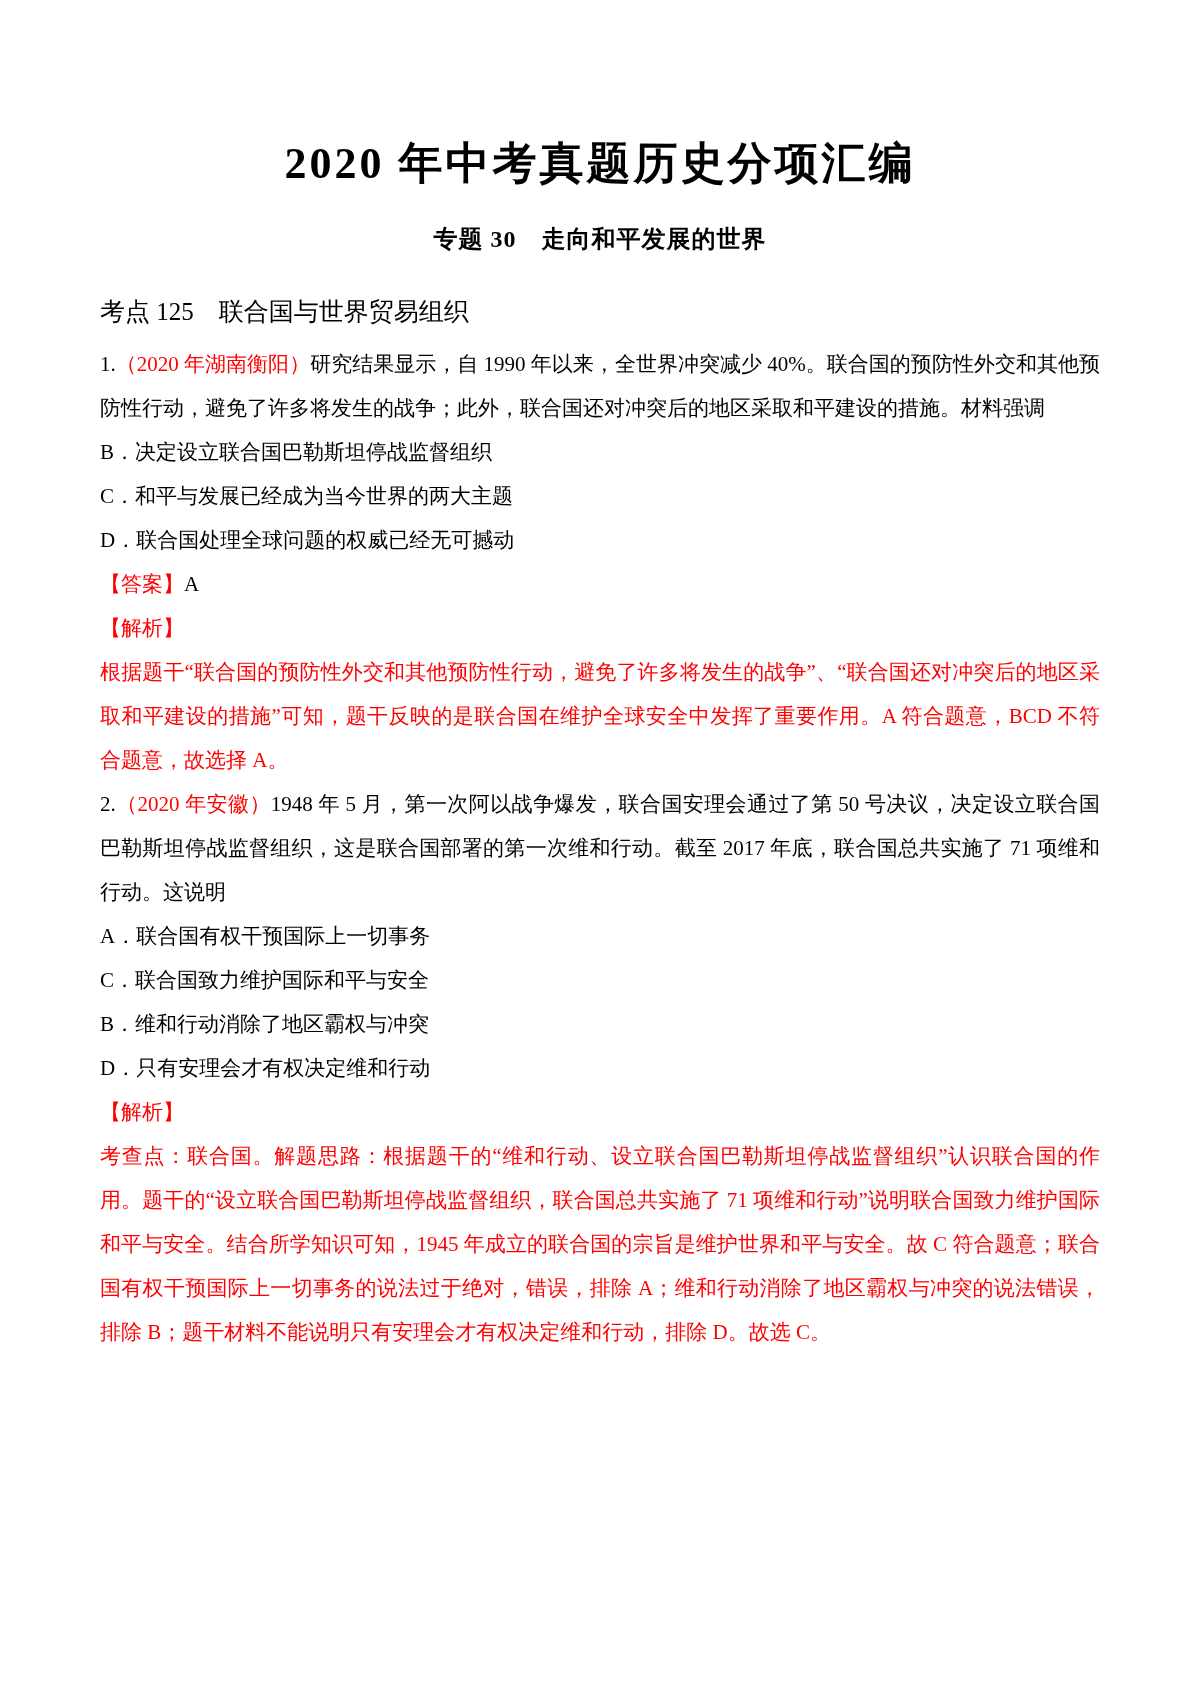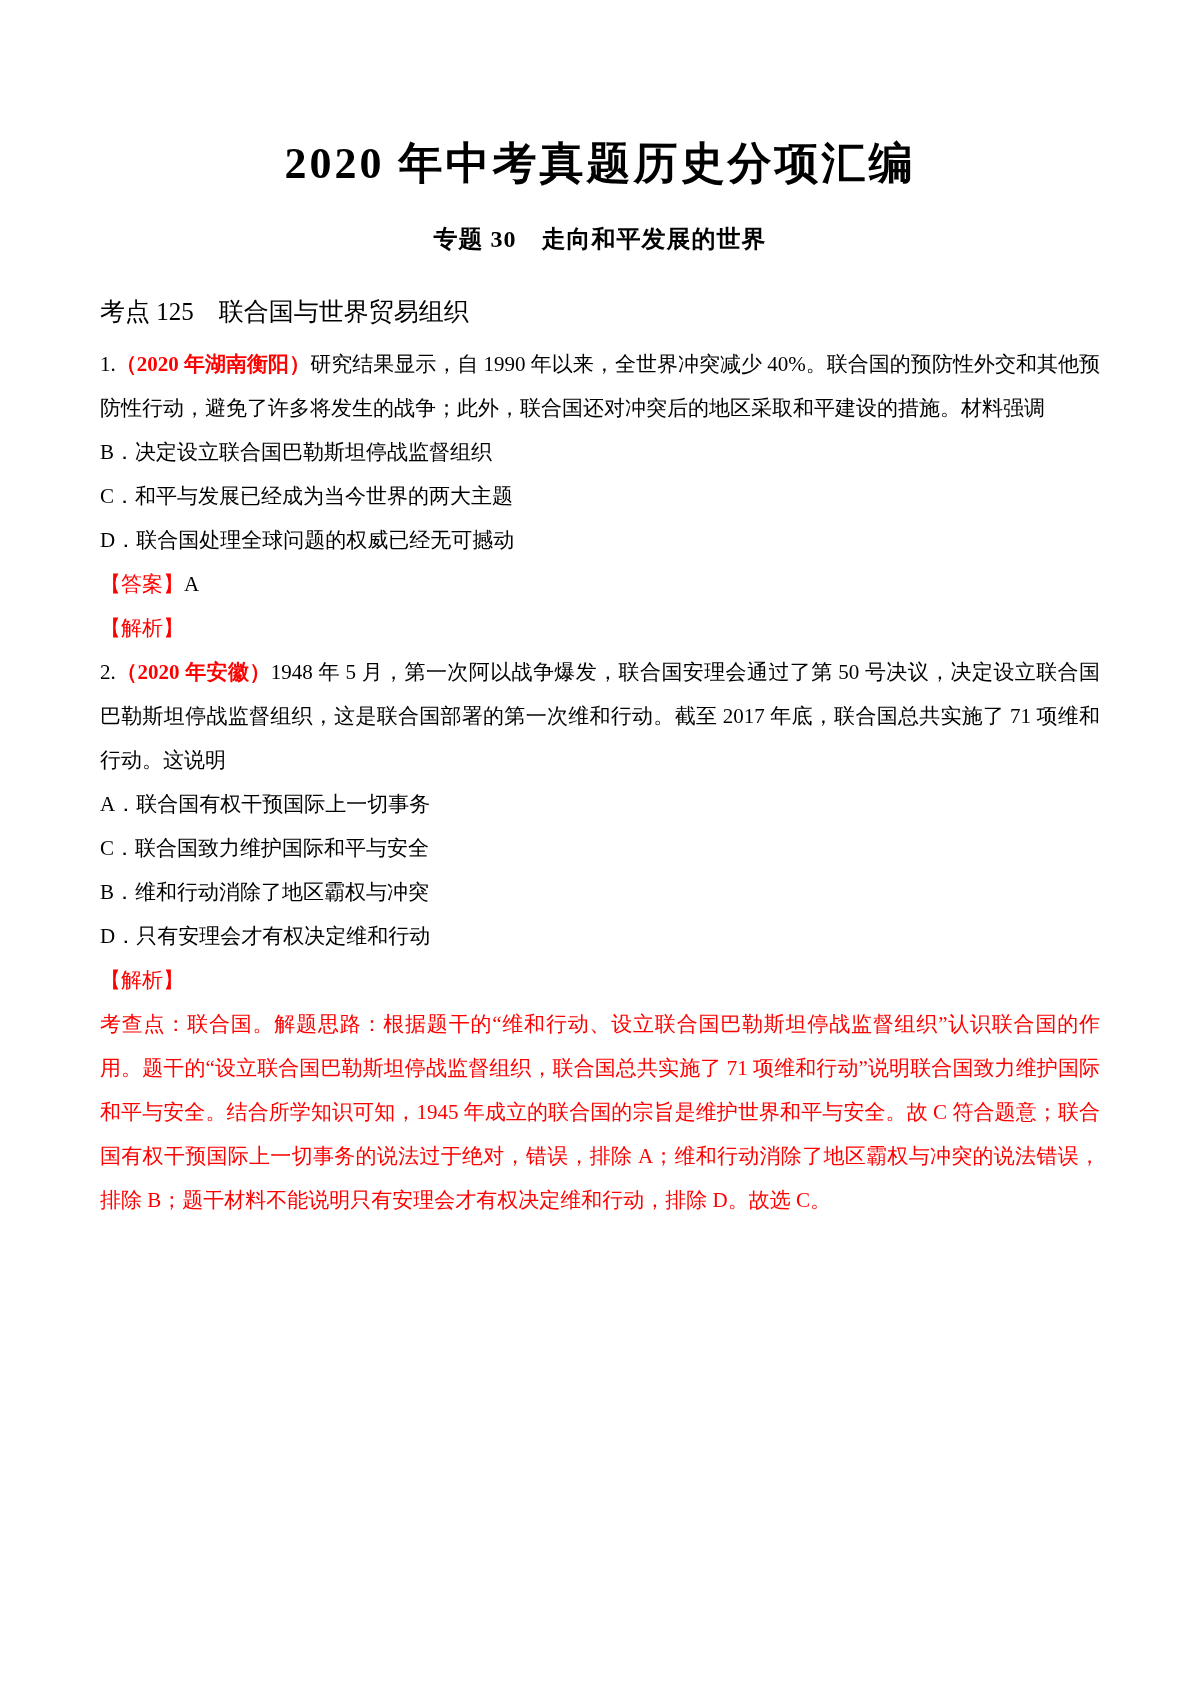--- a/index.html
+++ b/index.html
@@ -39,40 +39,41 @@
     font-size: 21px;
     line-height: 44px;
   }
   .body-text p {
     margin: 0;
     text-align: justify;
     text-justify: inter-ideograph;
   }
 
   .red  { color: #fe0000; }
-  .bold { font-weight: bold; }
+  .bold { font-weight: normal; }
 </style>
 </head>
 <body>
 
 <div class="page">
 
   <h1 class="title">2020 年中考真题历史分项汇编</h1>
   <h2 class="subtitle">专题 30　走向和平发展的世界</h2>
   <h3 class="section-heading">考点 125　联合国与世界贸易组织</h3>
 
   <div class="body-text">
 
     <div>
       <p><span>1.</span><span class="red bold">（2020 年湖南衡阳）</span><span>研究结果显示，自 1990 年以来，全世界冲突减少 40%。联合国的预防性外交和其他预防性行动，避免了许多将发生的战争；此外，联合国还对冲突后的地区采取和平建设的措施。材料强调</span></p>
       <p>B．决定设立联合国巴勒斯坦停战监督组织</p>
       <p>C．和平与发展已经成为当今世界的两大主题</p>
       <p>D．联合国处理全球问题的权威已经无可撼动</p>
       <p><span class="red">【答案】</span><span>A</span></p>
       <p class="red">【解析】</p>
+      <p class="red">根据题干“联合国的预防性外交和其他预防性行动，避免了许多将发生的战争”、“联合国还对冲突后的地区采取和平建设的措施”可知，题干反映的是联合国在维护全球安全中发挥了重要作用。A 符合题意，BCD 不符合题意，故选择 A。</p>
     </div>
 
     <div>
       <p><span>2.</span><span class="red bold">（2020 年安徽）</span><span>1948 年 5 月，第一次阿以战争爆发，联合国安理会通过了第 50 号决议，决定设立联合国巴勒斯坦停战监督组织，这是联合国部署的第一次维和行动。截至 2017 年底，联合国总共实施了 71 项维和行动。这说明</span></p>
       <p>A．联合国有权干预国际上一切事务</p>
       <p>C．联合国致力维护国际和平与安全</p>
       <p>B．维和行动消除了地区霸权与冲突</p>
       <p>D．只有安理会才有权决定维和行动</p>
       <p class="red">【解析】</p>
       <p class="red">考查点：联合国。解题思路：根据题干的“维和行动、设立联合国巴勒斯坦停战监督组织”认识联合国的作用。题干的“设立联合国巴勒斯坦停战监督组织，联合国总共实施了 71 项维和行动”说明联合国致力维护国际和平与安全。结合所学知识可知，1945 年成立的联合国的宗旨是维护世界和平与安全。故 C 符合题意；联合国有权干预国际上一切事务的说法过于绝对，错误，排除 A；维和行动消除了地区霸权与冲突的说法错误，排除 B；题干材料不能说明只有安理会才有权决定维和行动，排除 D。故选 C。</p>

